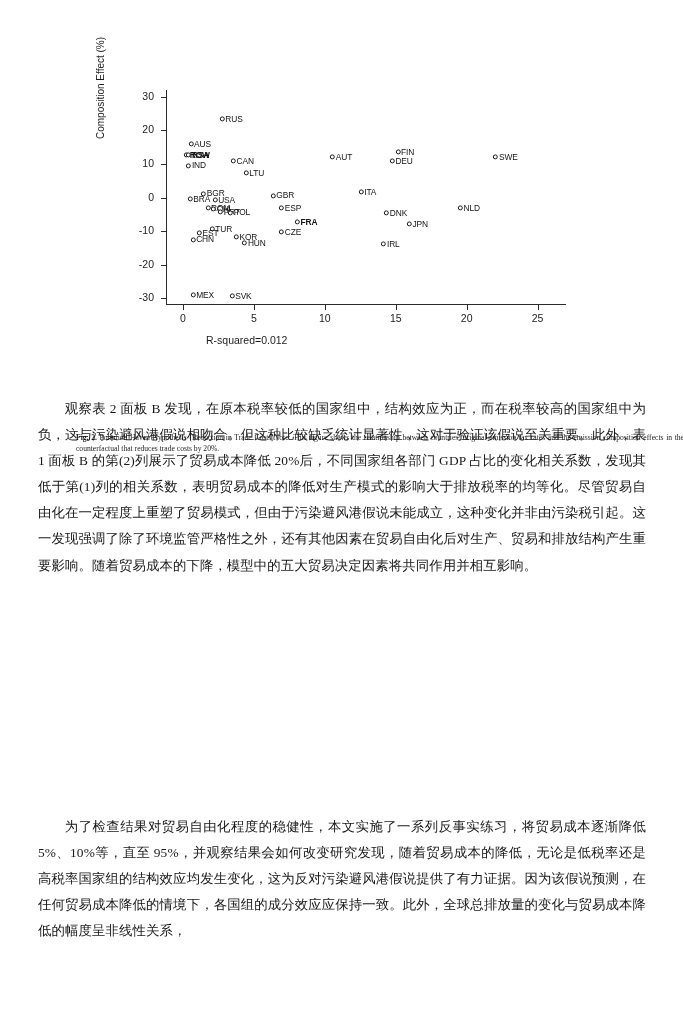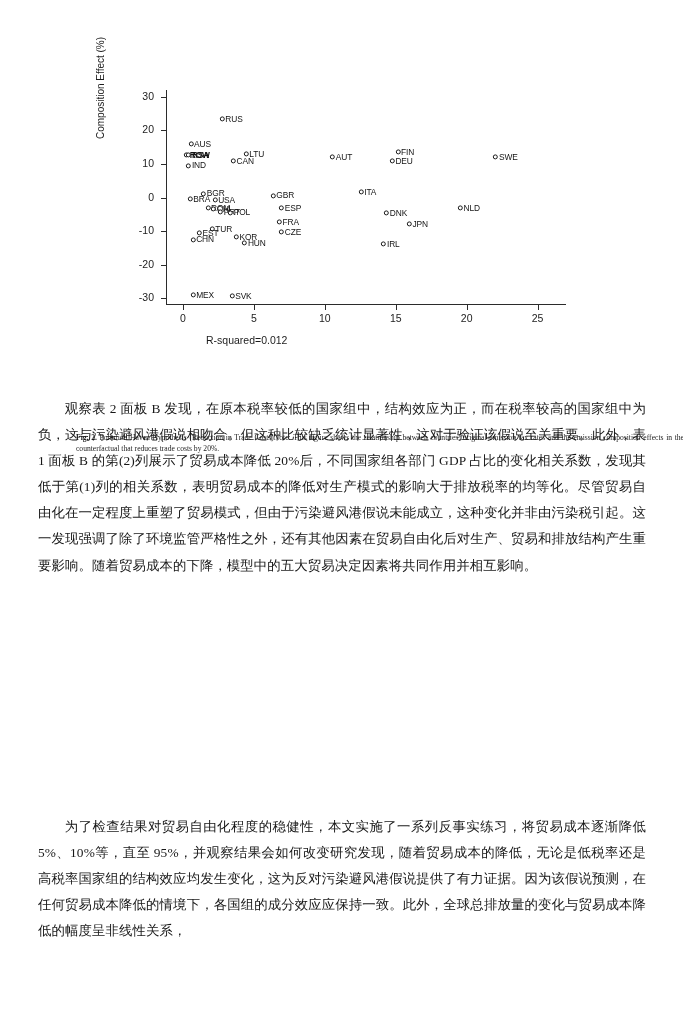--- a/index.html
+++ b/index.html
@@ -232,39 +232,39 @@
           </div>
           <div class="xtick" style="left: 371.631px; top: 215px;">
             <div class="xtick-label">25</div>
           </div>
           <div class="pt" style="left: 29.7872px; top: 29px; margin-left: 27px;"><span class="marker"></span><span class="code">RUS</span></div>
           <div class="pt" style="left: 25.5319px; top: 53.75px;"><span class="marker"></span><span class="code">AUS</span></div>
           <div class="pt bold" style="left: 21.2766px; top: 65.1719px;"><span class="marker"></span><span class="code">ROW</span></div>
           <div class="pt bold" style="left: 23.4043px; top: 65.1719px;"><span class="marker"></span><span class="code">RSA</span></div>
           <div class="pt" style="left: 23.4043px; top: 75.25px;"><span class="marker"></span><span class="code">IND</span></div>
           <div class="pt" style="left: 68.0851px; top: 70.5469px;"><span class="marker"></span><span class="code">CAN</span></div>
-          <div class="pt" style="left: 80.8511px; top: 64px;"><span class="marker"></span><span class="code">LTU</span></div>
+          <div class="pt" style="left: 80.8511px; top: 83px;"><span class="marker"></span><span class="code">LTU</span></div>
           <div class="pt" style="left: 167.376px; top: 66.5156px;"><span class="marker"></span><span class="code">AUT</span></div>
           <div class="pt" style="left: 232.624px; top: 62.1484px;"><span class="marker"></span><span class="code">FIN</span></div>
           <div class="pt" style="left: 226.95px; top: 70.5469px;"><span class="marker"></span><span class="code">DEU</span></div>
           <div class="pt" style="left: 330.496px; top: 66.8516px;"><span class="marker"></span><span class="code">SWE</span></div>
           <div class="pt" style="left: 38.2979px; top: 103.469px;"><span class="marker"></span><span class="code">BGR</span></div>
           <div class="pt" style="left: 24.8227px; top: 108.508px;"><span class="marker"></span><span class="code">BRA</span></div>
           <div class="pt" style="left: 49.6454px; top: 109.516px;"><span class="marker"></span><span class="code">USA</span></div>
           <div class="pt" style="left: 107.801px; top: 105.484px;"><span class="marker"></span><span class="code">GBR</span></div>
           <div class="pt" style="left: 195.745px; top: 102.125px;"><span class="marker"></span><span class="code">ITA</span></div>
           <div class="pt" style="left: 42.5532px; top: 117.914px;"><span class="marker"></span><span class="code">ROM</span></div>
           <div class="pt" style="left: 48.227px; top: 118.922px;"><span class="marker"></span><span class="code">CHL</span></div>
           <div class="pt" style="left: 55.3191px; top: 121.945px;"><span class="marker"></span><span class="code">PRT</span></div>
           <div class="pt" style="left: 65.2482px; top: 122.281px;"><span class="marker"></span><span class="code">POL</span></div>
           <div class="pt" style="left: 116.312px; top: 117.914px;"><span class="marker"></span><span class="code">ESP</span></div>
           <div class="pt" style="left: 243.972px; top: 134px;"><span class="marker"></span><span class="code">JPN</span></div>
           <div class="pt" style="left: 295.035px; top: 117.578px;"><span class="marker"></span><span class="code">NLD</span></div>
           <div class="pt" style="left: 221.277px; top: 122.953px;"><span class="marker"></span><span class="code">DNK</span></div>
-          <div class="pt" style="left: 114px; top: 131.688px;"><span class="marker"></span><span class="code">FRA</span></div>
+          <div class="pt" style="left: 132px; top: 131.688px; font-weight: bold;"><span class="marker"></span><span class="code">FRA</span></div>
           <div class="pt" style="left: 46.8085px; top: 139.078px;"><span class="marker"></span><span class="code">TUR</span></div>
           <div class="pt" style="left: 34.0426px; top: 142.773px;"><span class="marker"></span><span class="code">EST</span></div>
           <div class="pt" style="left: 116.312px; top: 142.102px;"><span class="marker"></span><span class="code">CZE</span></div>
           <div class="pt" style="left: 70.922px; top: 147.141px;"><span class="marker"></span><span class="code">KOR</span></div>
           <div class="pt" style="left: 27.6596px; top: 149.492px;"><span class="marker"></span><span class="code">CHN</span></div>
           <div class="pt" style="left: 79.4326px; top: 153.188px;"><span class="marker"></span><span class="code">HUN</span></div>
           <div class="pt" style="left: 218.44px; top: 153.523px;"><span class="marker"></span><span class="code">IRL</span></div>
           <div class="pt" style="left: 27.6596px; top: 204.586px;"><span class="marker"></span><span class="code">MEX</span></div>
           <div class="pt" style="left: 66.6667px; top: 205.594px;"><span class="marker"></span><span class="code">SVK</span></div>
         </div>

